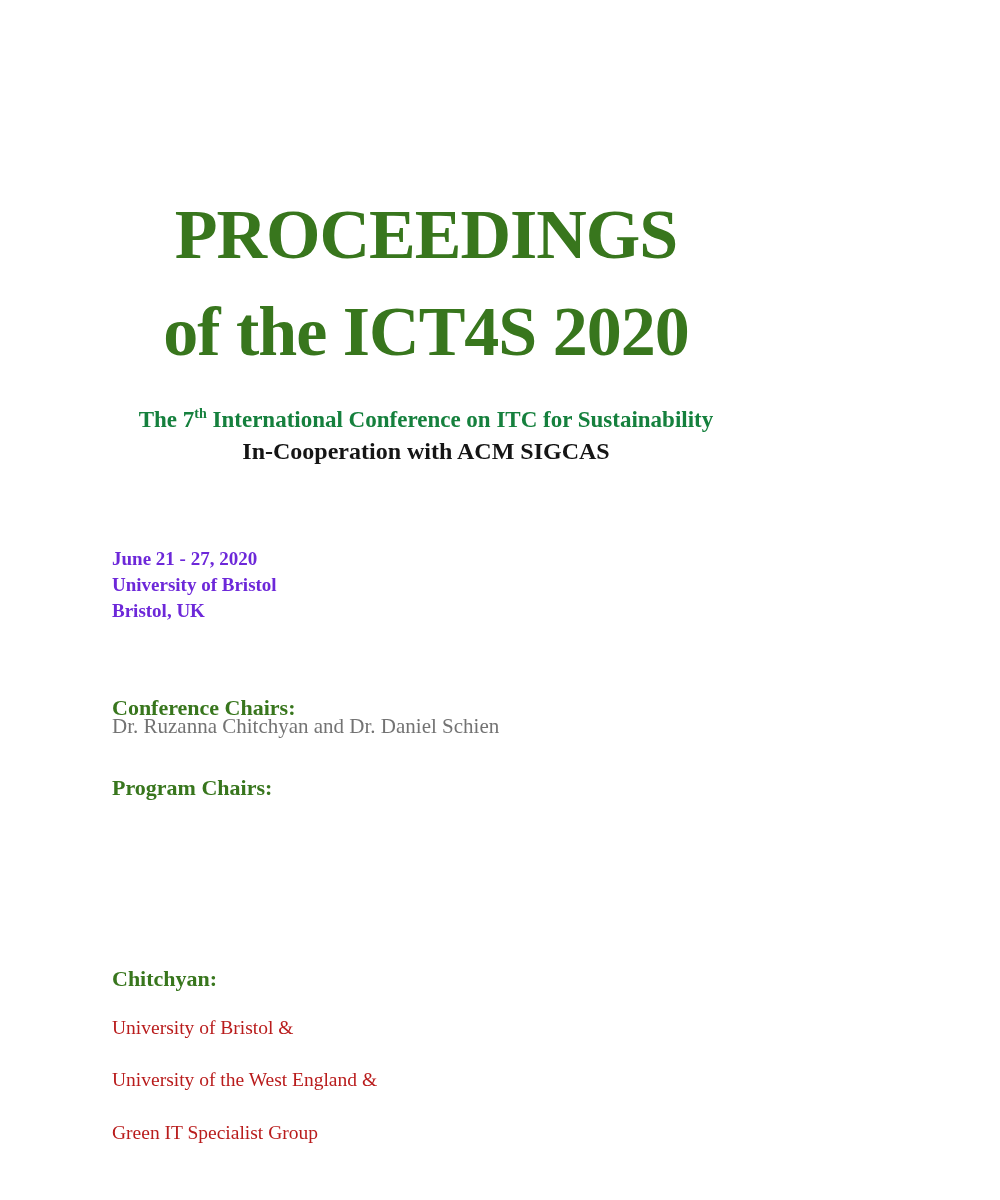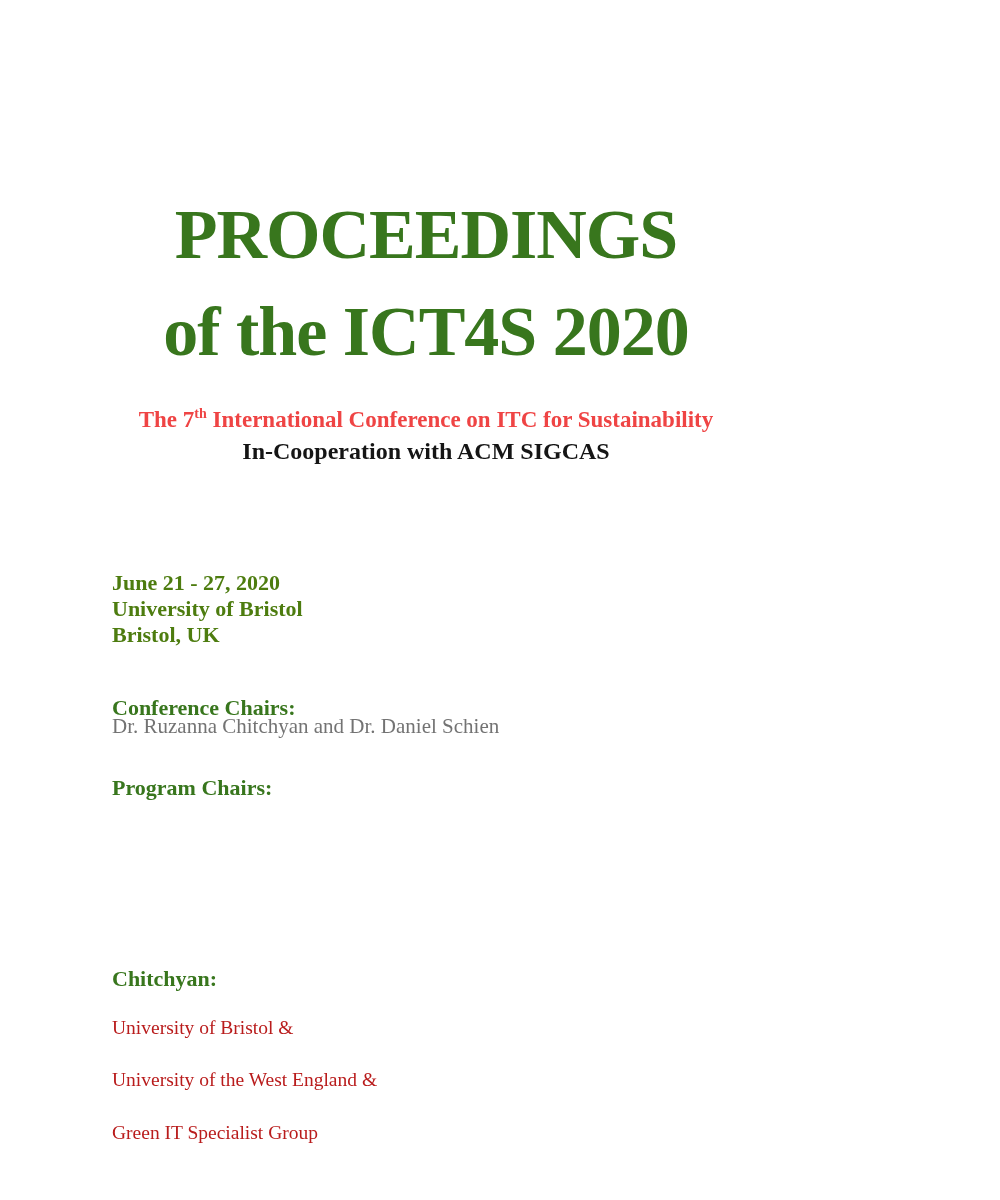--- a/index.html
+++ b/index.html
@@ -31,21 +31,21 @@
     letter-spacing: -1px;
     margin: 0;
   }
 
   
   #subtitle {
     top: 406px;
     left: 0;
     width: 100%;
     text-align: center;
-    color: #ef4444;
+    color: #15803d;
     font-weight: bold;
     font-size: 23px;
     line-height: 28px;
   }
   #subtitle sup {
     font-size: 14px;
     vertical-align: super;
     line-height: 0;
   }
 
@@ -59,24 +59,23 @@
     font-weight: bold;
     font-size: 24px;
     line-height: 22px;
   }
 
   
   #event-block {
     top: 546px;
     left: 112px;
     font-weight: bold;
-    font-size: 22px;
+    font-size: 19px;
     line-height: 26px;
-    color: #4d7c0f;
-    margin-top: 24px;
+    color: #6d28d9;
   }
 
   .section-heading {
     color: #38761d;
     font-weight: bold;
     font-size: 22px;
     line-height: 26px;
   }
   .names-line {
     font-size: 21px;

